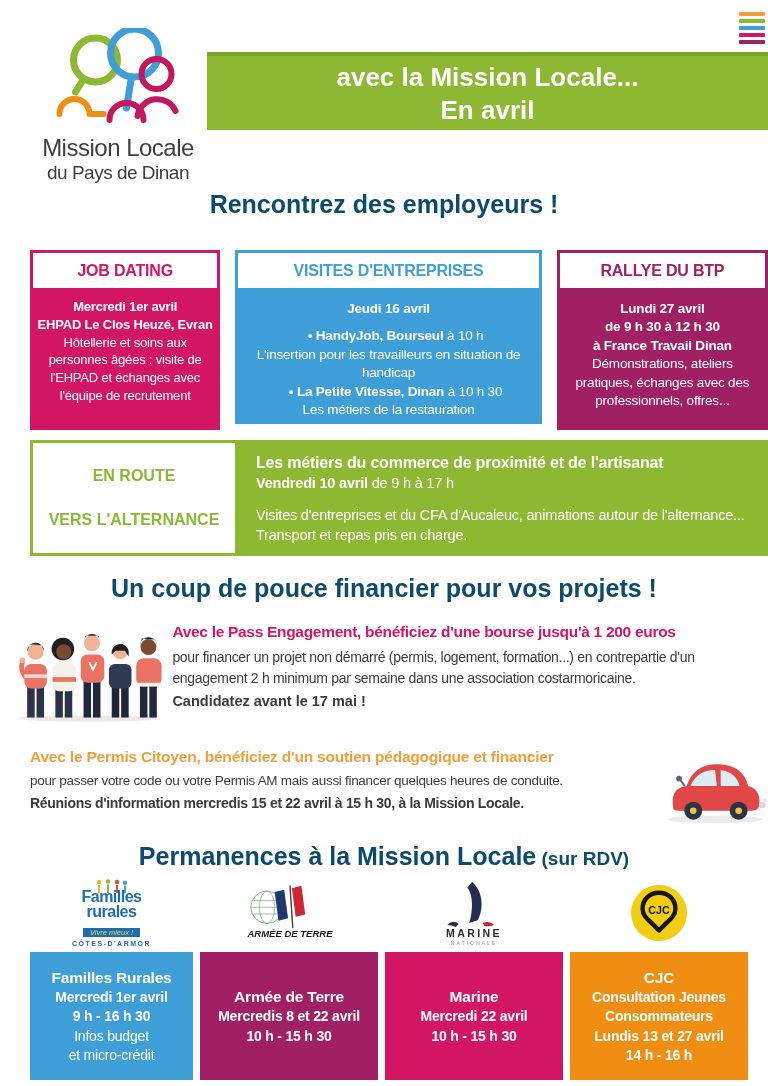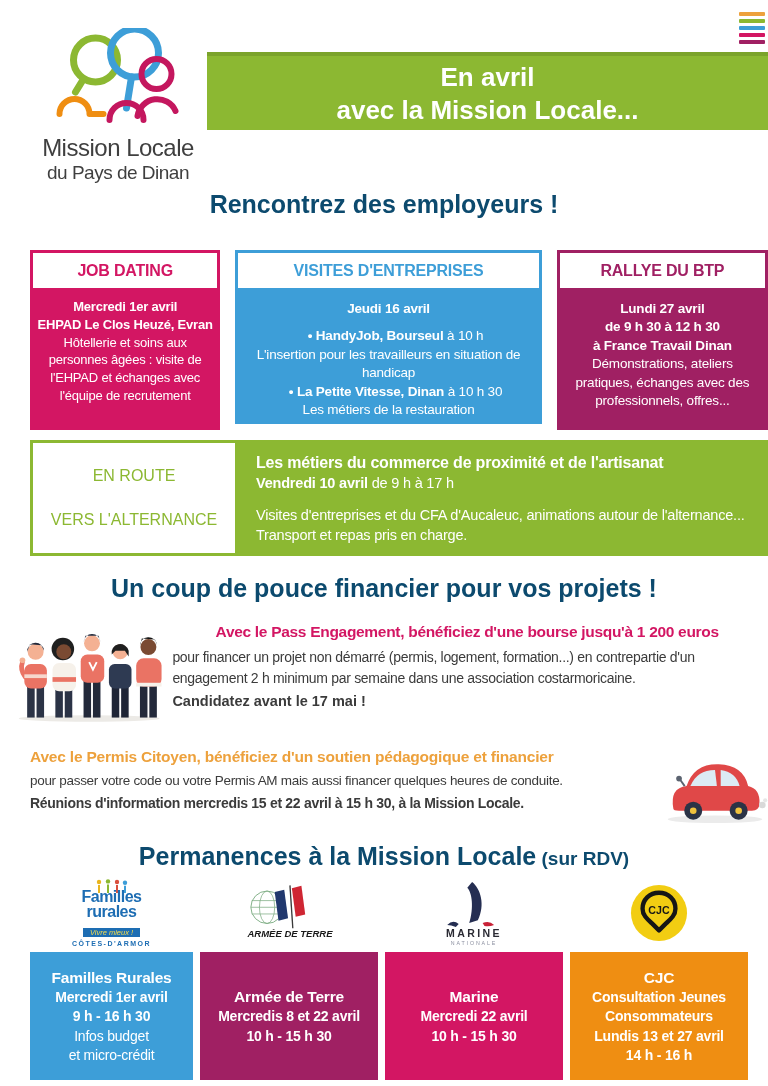--- a/index.html
+++ b/index.html
@@ -54,31 +54,31 @@
   .card2 .card-body{background:var(--blue);height:133px;padding:9px 12px;text-align:center;font-size:13.5px;}
   .card3 .card-body{background:var(--berry);height:139px;padding:9px 10px;text-align:center;font-size:13.5px;}
   .card2 .date{margin-bottom:9px;}
   .card2 .bullet{padding-left:14px;}
   .card3 .desc{margin-top:0;}
 
   
   .alt{position:absolute;left:30px;top:440px;width:738px;height:116px;display:flex;}
   .alt-label{
     width:208px;background:#fff;border:3px solid var(--green);color:var(--green);
-    font-weight:normal;font-size:16px;display:flex;flex-direction:column;justify-content:center;
+    font-weight:bold;font-size:16px;display:flex;flex-direction:column;justify-content:center;
     align-items:center;gap:26px;text-align:center;
   }
   .alt-body{flex:1;background:var(--green);color:#fff;padding:12px 18px;font-size:14.5px;line-height:1.35;letter-spacing:-0.2px;}
   .alt-title{font-weight:bold;font-size:16px;}
   .alt-desc{margin-top:13px;}
 
   
   .pass{position:absolute;left:14px;top:620px;width:748px;display:flex;}
   .pass-text{width:596px;margin-left:8px;font-size:14px;line-height:1.5;}
-  .pass-title{color:var(--crimson);font-weight:bold;font-size:15.5px;margin-bottom:4px;text-align:center;}
+  .pass-title{color:var(--crimson);font-weight:bold;font-size:15.5px;margin-bottom:4px;}
   .pass-cta{font-weight:bold;font-size:14.5px;margin-top:2px;}
 
   
   .permis{position:absolute;left:30px;top:744px;width:738px;display:flex;justify-content:space-between;}
   .permis-text{width:625px;font-size:13.5px;line-height:1.65;}
   .permis-title{color:var(--orange-text);font-weight:bold;font-size:15.5px;letter-spacing:-0.2px;}
   .permis-info{font-weight:bold;font-size:14px;}
   .car-wrap{margin-top:6px;}
 
   
@@ -126,22 +126,22 @@
     <path d="M84,88 a20,20 0 0 1 38,-5" stroke="#c4175e" stroke-width="6" fill="none" stroke-linecap="round"></path>
     <path d="M6,86 a15,15 0 0 1 30,0" stroke="#ef8e12" stroke-width="6" fill="none" stroke-linecap="round"></path>
     <path d="M38,86 h12" stroke="#ef8e12" stroke-width="6" stroke-linecap="round"></path>
     <path d="M56,92 a17,17 0 0 1 34,0" stroke="#c4175e" stroke-width="6" fill="none" stroke-linecap="round"></path>
   </svg>
   <div class="logo-name">Mission Locale</div>
   <div class="logo-sub">du Pays de Dinan</div>
 </div>
 
 <div class="banner">
+  <div>avec la Mission Locale...</div>
   <div>En avril</div>
-  <div>avec la Mission Locale...</div>
 </div>
 
 <div class="h-center h-emp">Rencontrez des employeurs !</div>
 
 <div class="cards">
   <div class="card1">
     <div class="card-header">JOB DATING</div>
     <div class="card-body">
       <div class="b">Mercredi 1er avril</div>
       <div class="b">EHPAD Le Clos Heuzé, Evran</div>

